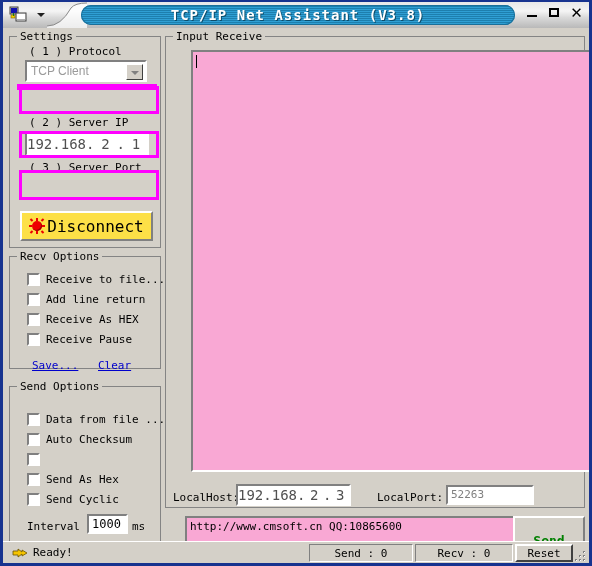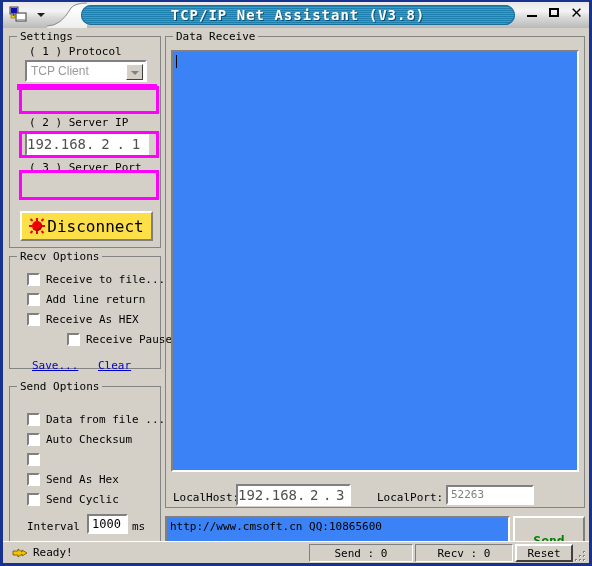--- a/index.html
+++ b/index.html
@@ -296,24 +296,25 @@
     color: #0000cc;
     text-decoration: underline;
     cursor: default;
     white-space: nowrap;
   }
 
   
   .pane {
     position: absolute;
     box-sizing: border-box;
-    background: #3b82f6;
+    background: #f9a8d4;
     border: 2px solid;
     border-color: #808080 #ffffff #ffffff #808080;
     overflow: hidden;
+    margin-left: 20px;
   }
   .pane-text {
     font-family: "DejaVu Sans Mono", monospace;
     font-size: 11px;
     color: #000;
     padding: 2px 3px;
     white-space: pre-wrap;
   }
   .caret {
     position: absolute;
@@ -486,21 +487,21 @@
       <span class="cblabel">Receive to file...</span>
     </div>
     <div class="cbrow" style="left:24px; top:265px;">
       <span class="cbox"></span>
       <span class="cblabel">Add line return</span>
     </div>
     <div class="cbrow" style="left:24px; top:285px;">
       <span class="cbox"></span>
       <span class="cblabel">Receive As HEX</span>
     </div>
-    <div class="cbrow" style="left:24px; top:305px;margin-left:40px;">
+    <div class="cbrow" style="left:24px; top:305px;">
       <span class="cbox"></span>
       <span class="cblabel">Receive Pause</span>
     </div>
 
     <div class="linkbtn" style="left:29px; top:331px;">Save...</div>
     <div class="linkbtn" style="left:95px; top:331px;">Clear</div>
 
     <div class="group" style="left:6px; top:358px; width:152px; height:172px;">
       <div class="gtitle">Send Options</div>
     </div>
@@ -528,21 +529,21 @@
     <div class="lbl" style="left:24px; top:492px;">Interval</div>
     <div class="field" style="left:84px; top:486px; width:41px; height:20px;">
       <div class="field-in" style="line-height:14px;">1000</div>
     </div>
     <div class="lbl" style="left:129px; top:492px;">ms</div>
 
     <div class="linkbtn" style="left:29px; top:514px;">Load...</div>
     <div class="linkbtn" style="left:95px; top:514px;">Clear</div>
 
     <div class="group" style="left:162px; top:8px; width:420px; height:472px;">
-      <div class="gtitle">Data Receive</div>
+      <div class="gtitle">Input Receive</div>
     </div>
 
     <div class="pane" style="left:168px; top:22px; width:408px; height:422px;">
       <div class="caret"></div>
       <div class="pane-text"></div>
     </div>
 
     <div class="lbl" style="left:170px; top:463px;">LocalHost:</div>
     <div class="ipctl" style="left:233px; top:456px; width:115px; height:22px;">
       <span class="ipseg" style="width:28px;">192</span>

